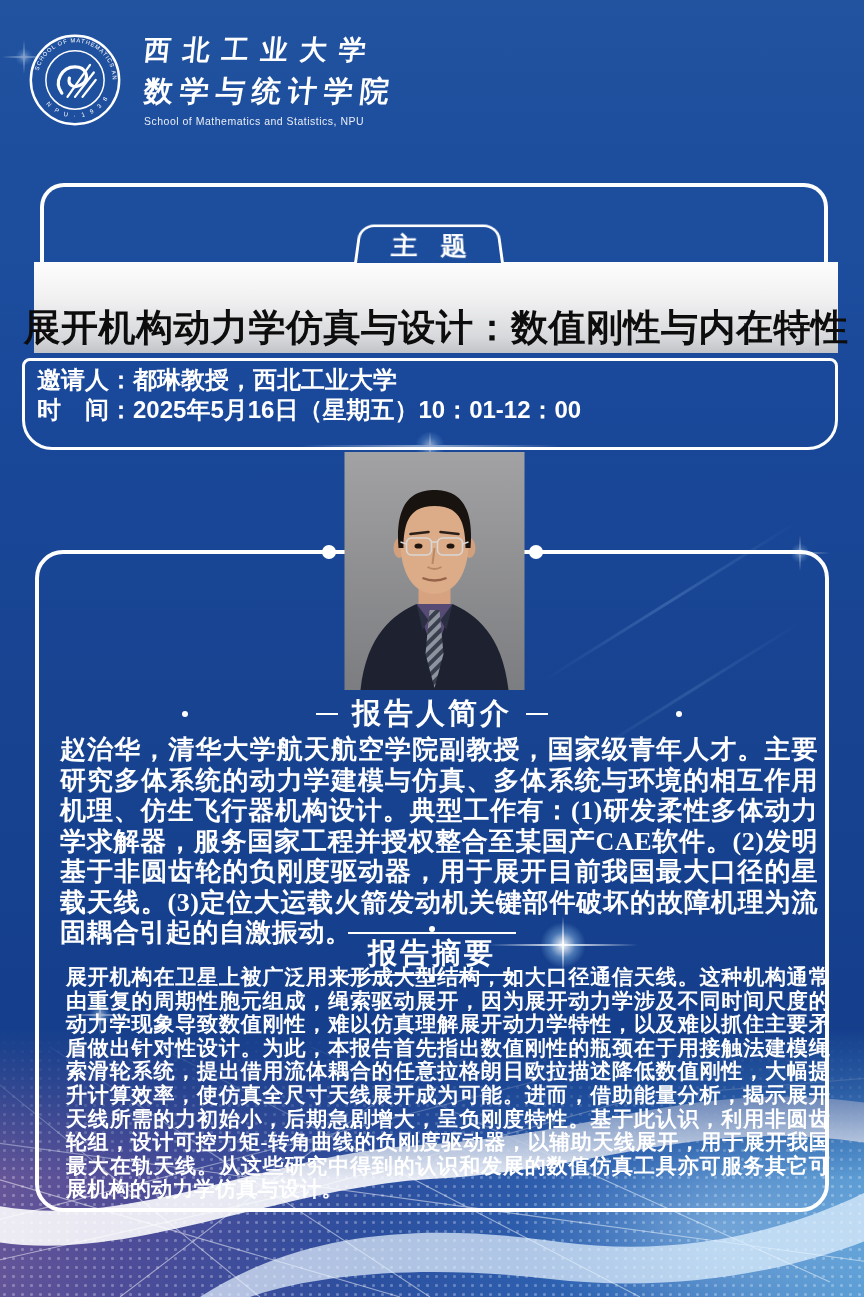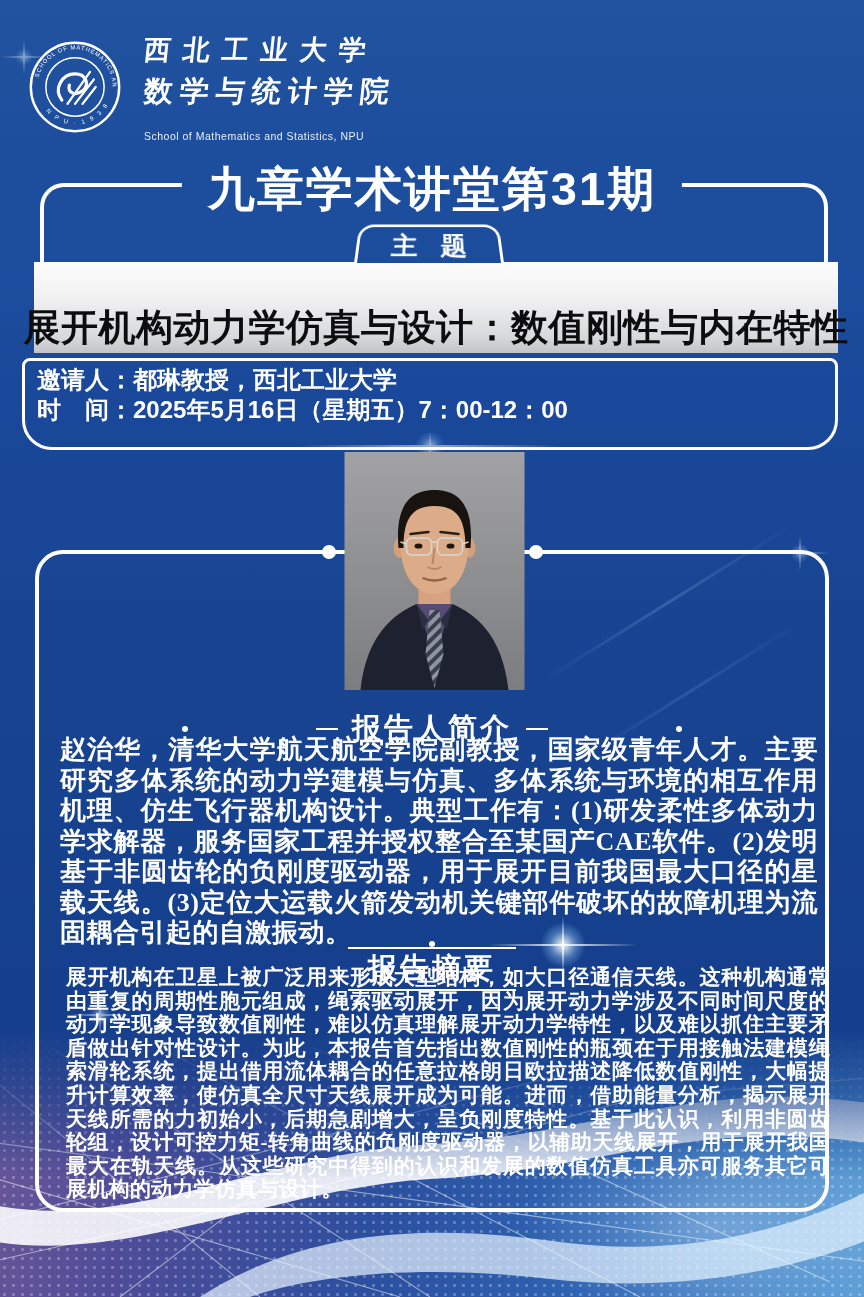--- a/index.html
+++ b/index.html
@@ -27,21 +27,21 @@
     background:linear-gradient(180deg,rgba(255,255,255,0),rgba(255,255,255,.9),rgba(255,255,255,0));}
   .flare .core{position:absolute;left:50%;top:50%;width:46px;height:46px;transform:translate(-50%,-50%);
     background:radial-gradient(circle,rgba(255,255,255,.95),rgba(170,220,255,.35) 40%,rgba(255,255,255,0) 70%);}
   .streak{position:absolute;height:3px;background:linear-gradient(90deg,rgba(170,210,255,0),rgba(170,210,255,.4),rgba(170,210,255,0));}
   
   .org{position:absolute;left:28px;top:32px;display:flex;align-items:center;}
   .seal{width:94px;height:94px;}
   .org-names{margin-left:22px;color:#fff;}
   .org-uni{font-family:"Liberation Serif",serif;font-weight:700;font-size:27px;letter-spacing:12px;transform:skewX(-6deg);}
   .org-school{font-family:"Liberation Serif",serif;font-weight:700;font-size:29px;letter-spacing:7px;transform:skewX(-6deg);margin-top:4px;}
-  .org-en{font-size:10.5px;letter-spacing:.5px;opacity:.9;margin-top:18px;}
+  .org-en{font-size:10.5px;letter-spacing:.5px;opacity:.9;margin-top:3px;}
   
   .series-frame{position:absolute;left:40px;right:36px;top:183px;height:80px;
     border:4px solid #fff;border-bottom:none;border-radius:24px 24px 0 0;}
   .series-title{position:absolute;left:50%;transform:translateX(-50%);top:157px;z-index:2;
     font-size:47px;font-weight:900;letter-spacing:2px;color:#fff;background:#1d4e9e;
     padding:0 26px;line-height:64px;white-space:nowrap;margin:0;}
   
   .badge{position:absolute;left:50%;top:221px;width:150px;height:42px;margin-left:-78px;z-index:3;
     border:3px solid #fff;border-bottom:none;border-radius:16px 16px 0 0;background:#1c4c9c;
     transform:perspective(95px) rotateX(10deg);transform-origin:50% 100%;
@@ -58,21 +58,21 @@
   
   .photo{position:absolute;left:344px;top:452px;width:181px;height:238px;z-index:6;}
   .photo svg{display:block;width:100%;height:100%;}
   
   .card{position:absolute;left:35px;top:550px;width:794px;height:662px;box-sizing:border-box;
     border:4px solid #fff;border-radius:28px;z-index:2;}
   .cdot{position:absolute;width:14px;height:14px;border-radius:50%;background:#fff;z-index:7;}
   .cdot.l{left:322px;top:545px;}
   .cdot.r{left:529px;top:545px;}
   
-  .sec-head{position:absolute;left:72px;right:72px;display:flex;align-items:center;justify-content:center;z-index:5;color:#fff;margin-top:15px;}
+  .sec-head{position:absolute;left:72px;right:72px;display:flex;align-items:center;justify-content:center;z-index:5;color:#fff;}
   .sec-head h3{margin:0;font-size:29px;font-weight:800;letter-spacing:3px;white-space:nowrap;}
   .hline{height:2px;background:#fff;}
   .hdot{width:6px;height:6px;border-radius:50%;background:#fff;}
   .sp{flex:0 0 auto;}
   .bio-head{top:694px;}
   .abs-head{top:926px;flex-direction:column;}
   
   .bio-text{position:absolute;left:60px;width:758px;top:735px;z-index:5;margin:0;
     color:#fff;font-family:"Liberation Serif",serif;font-weight:700;
     font-size:26px;line-height:30.5px;text-align:justify;letter-spacing:.5px;}
@@ -136,38 +136,37 @@
       <path d="M42,68 L66,34 M50,68 L70,42 M58,68 L72,50" stroke="#ffffff" stroke-width="2.4" stroke-linecap="round"></path>
     </svg>
     <div class="org-names">
       <div class="org-uni">西北工业大学</div>
       <div class="org-school">数学与统计学院</div>
       <div class="org-en">School of Mathematics and Statistics, NPU</div>
     </div>
   </header>
 
   <div class="series-frame"></div>
-  <h1 class="series-title">九章学术讲堂第31期</h1>
 
   <div class="badge">
     <span>主 题</span>
   </div>
 
   <div class="banner">
     <h2>展开机构动力学仿真与设计：数值刚性与内在特性</h2>
   </div>
 
   <div class="info-box">
     <div class="info-row">
       <span>邀请人：</span>
       <span>都琳教授，西北工业大学</span>
     </div>
     <div class="info-row">
       <span>时　间：</span>
-      <span>2025年5月16日（星期五）7：00-12：00</span>
+      <span>2025年5月16日（星期五）10：01-12：00</span>
     </div>
   </div>
 
   <div class="card"></div>
   <span class="cdot l"></span>
   <span class="cdot r"></span>
 
   <div class="photo">
     <svg viewBox="0 0 180 238">
       <defs>

